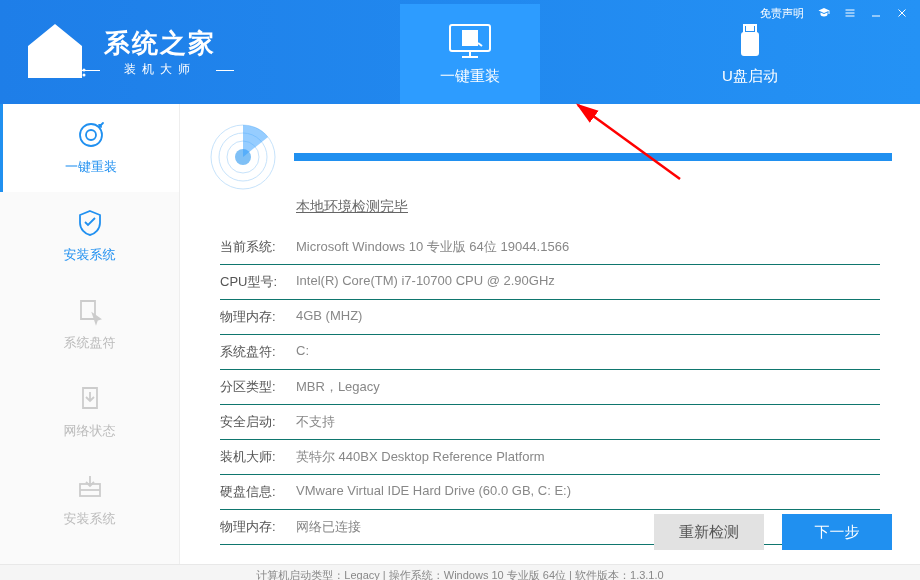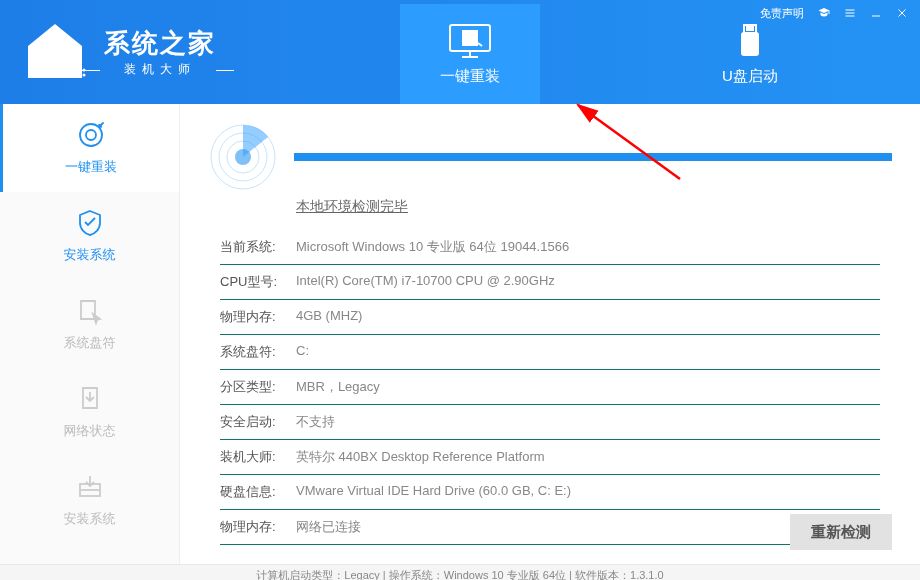--- a/index.html
+++ b/index.html
@@ -36,21 +36,21 @@
 .progress-icon { width: 70px; height: 70px; }
 .progress-bar { flex: 1; height: 8px; background: #2090f0; }
 .progress-label { font-size: 14px; color: #666; margin-left: 88px; margin-bottom: 14px; text-decoration: underline; }
 
 .info-list { padding: 0 12px; }
 .info-row { display: flex; padding: 8px 0; border-bottom: 1px solid #0f766e; font-size: 13px; }
 .info-key { width: 76px; color: #555; }
 .info-val { color: #888; }
 
 .actions { position: absolute; right: 28px; bottom: 14px; display: flex; gap: 18px; }
-.btn { width: 102px; height: 36px; border: none; font-size: 15px; cursor: pointer; font-weight: bold; }
+.btn { width: 110px; height: 36px; border: none; font-size: 15px; cursor: pointer; }
 .btn-secondary { background: #e2e2e2; color: #555; }
 .btn-primary { background: #2090f0; color: white; }
 
 .statusbar { height: 17px; background: #f5f5f5; color: #888; font-size: 11px; text-align: center; line-height: 20px; border-top: 1px solid #e8e8e8; }
 
 .arrow { position: absolute; top: 99px; left: 570px; pointer-events: none; z-index: 10; }
 </style>
 </head>
 <body>
 
@@ -217,17 +217,18 @@
           <div class="info-val">VMware Virtual IDE Hard Drive  (60.0 GB, C: E:)</div>
         </div>
         <div class="info-row">
           <div class="info-key">物理内存:</div>
           <div class="info-val">网络已连接</div>
         </div>
       </div>
 
     <div class="actions">
       <button class="btn btn-secondary">重新检测</button>
+      <button class="btn btn-primary">下一步</button>
     </div>
   </div>
 </div>
 
 <div class="statusbar">计算机启动类型：Legacy | 操作系统：Windows 10 专业版 64位 | 软件版本：1.3.1.0</div>
 
 </body></html>

